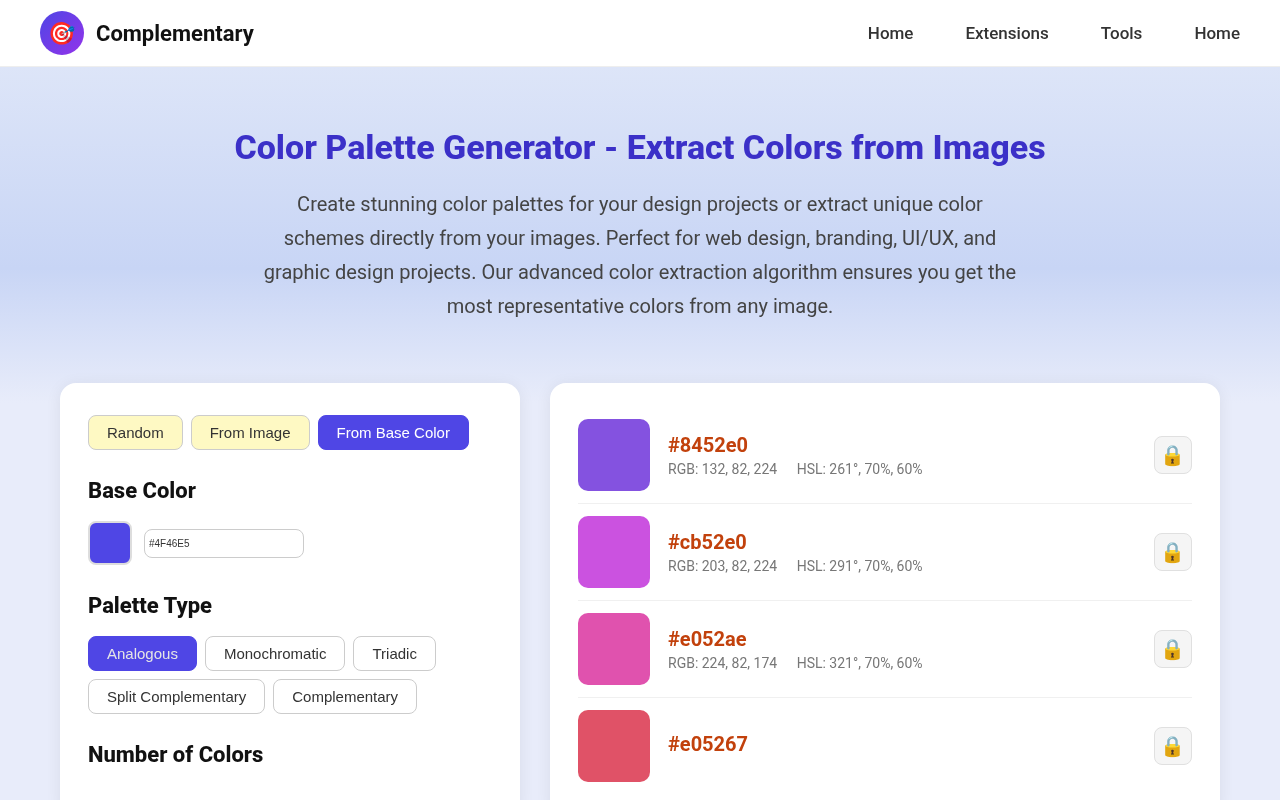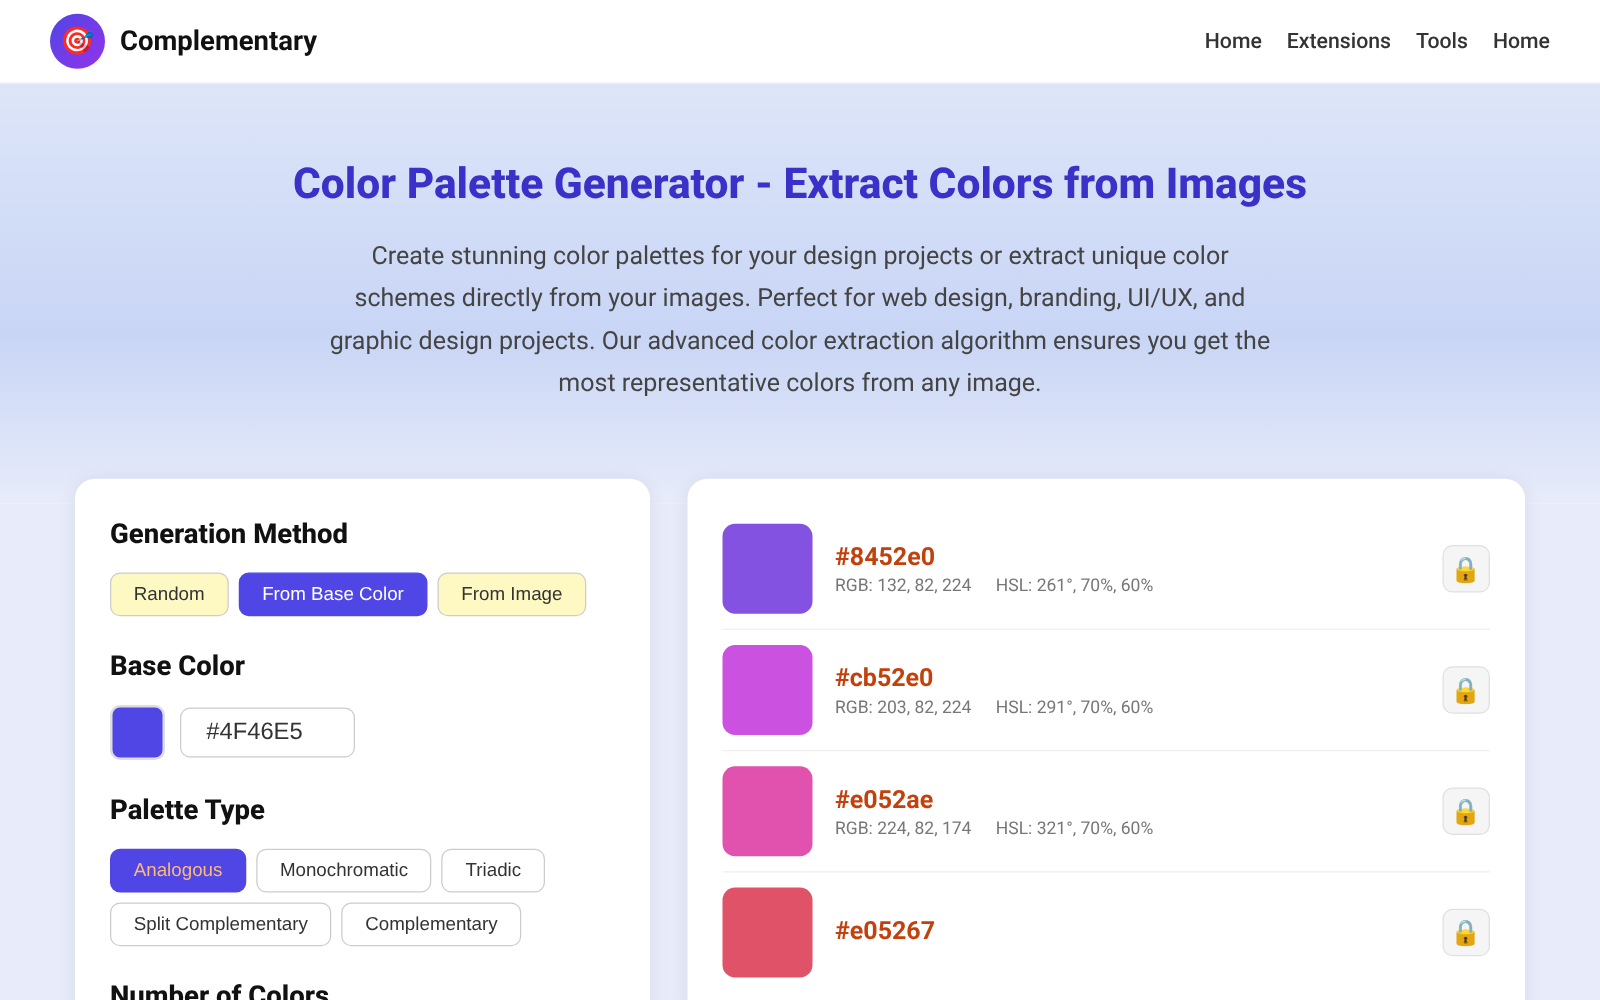--- a/index.html
+++ b/index.html
@@ -13,21 +13,21 @@
       background: #fff;
     }
     .nav-logo { display: flex; align-items: center; gap: 12px; }
     .nav-logo-icon {
       width: 44px; height: 44px; border-radius: 50%;
       background: linear-gradient(135deg, #4f46e5, #9333ea);
       display: flex; align-items: center; justify-content: center;
       font-size: 22px;
     }
     .nav-logo-text { font-size: 22px; font-weight: 700; color: #111; }
-    .nav-links { display: flex; gap: 20px; }
+    .nav-links { display: flex; gap: 52px; }
     .nav-link { text-decoration: none; color: #333; font-size: 17px; font-weight: 500; }
 
     
     .hero {
       background: linear-gradient(180deg, #dde5f8 0%, #c8d5f5 60%, #e8ecfa 100%);
       text-align: center;
       padding: 60px 20px 80px;
     }
     .hero-title {
       font-size: 34px; font-weight: 800;
@@ -73,31 +73,31 @@
     }
 
     .base-color-section { margin-top: 28px; }
     .base-color-row { display: flex; align-items: center; gap: 12px; margin-top: 10px; }
     .color-swatch {
       width: 44px; height: 44px; border-radius: 8px;
       border: 2px solid #ddd;
       cursor: pointer;
     }
     .color-input {
-      padding: 8px 20px; border: 1.5px solid #ccc; border-radius: 8px;
-      font-size: 19px; width: 140px; color: #333;
+      padding: 8px 4px; border: 1.5px solid #ccc; border-radius: 8px;
+      font-size: 10px; width: 160px; color: #333;
     }
 
     .palette-type-section { margin-top: 28px; }
     .palette-btn-group { display: flex; gap: 8px; flex-wrap: wrap; margin-top: 10px; }
     .palette-btn {
       padding: 8px 18px; border-radius: 8px; border: 1.5px solid #ccc;
       background: #fff; font-size: 15px; cursor: pointer; font-weight: 500; color: #333;
     }
-    .palette-btn.active { background: #4f46e5; color: #fdba74; border-color: #4f46e5; }
+    .palette-btn.active { background: #4f46e5; color: #e5e5e5; border-color: #4f46e5; }
 
     .num-colors-section { margin-top: 28px; }
 
     
     .right-panel {
       background: #fff;
       border-radius: 16px;
       padding: 24px 28px;
       flex: 1;
       margin-top: -20px;
@@ -147,25 +147,24 @@
 <div class="hero">
   <h1 class="hero-title">Color Palette Generator - Extract Colors from Images</h1>
   <p class="hero-desc">Create stunning color palettes for your design projects or extract unique color schemes directly from your images. Perfect for web design, branding, UI/UX, and graphic design projects. Our advanced color extraction algorithm ensures you get the most representative colors from any image.</p>
 </div>
 
 <div class="main-content">
 
   <div class="left-panel">
 
     <div>
-      <div class="section-title">Generation Method</div>
       <div class="btn-group">
         <button class="btn">Random</button>
+        <button class="btn">From Image</button>
         <button class="btn active">From Base Color</button>
-        <button class="btn">From Image</button>
       </div>
     </div>
 
     <div class="base-color-section">
       <div class="section-title">Base Color</div>
       <div class="base-color-row">
         <div class="color-swatch" style="background:#4F46E5;"></div>
         <input class="color-input" type="text" value="#4F46E5" style="">
       </div>
     </div>

